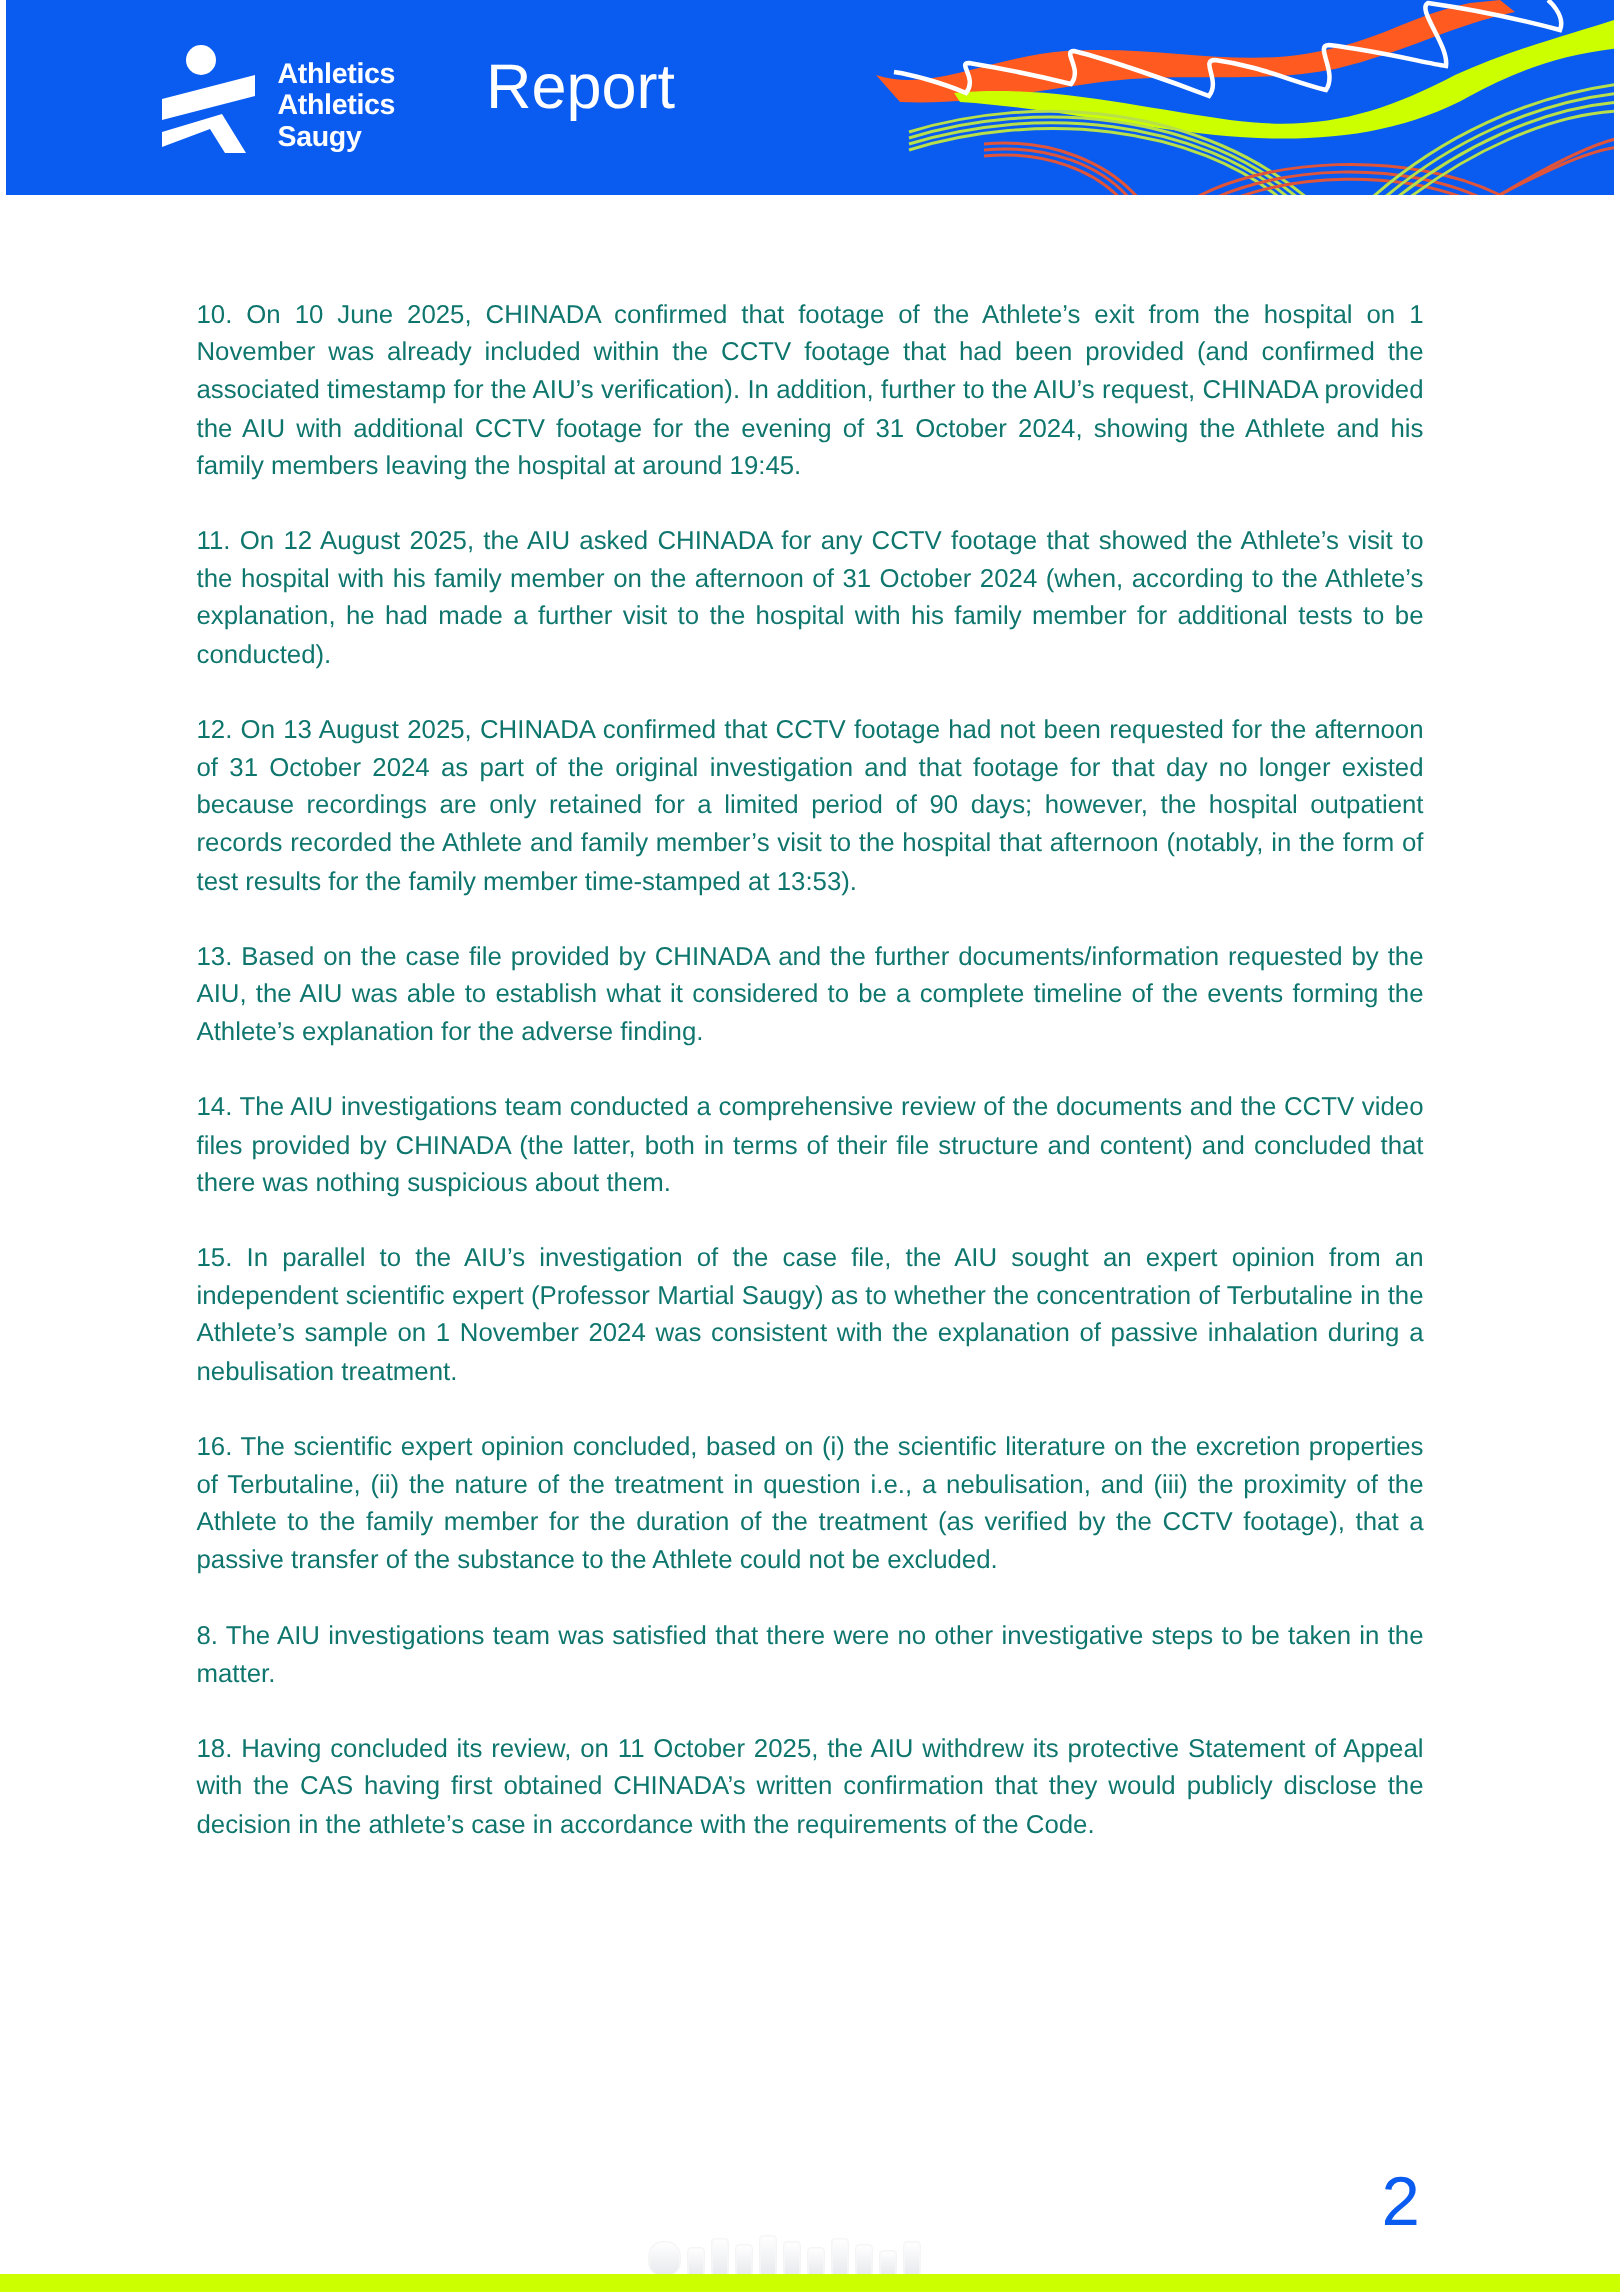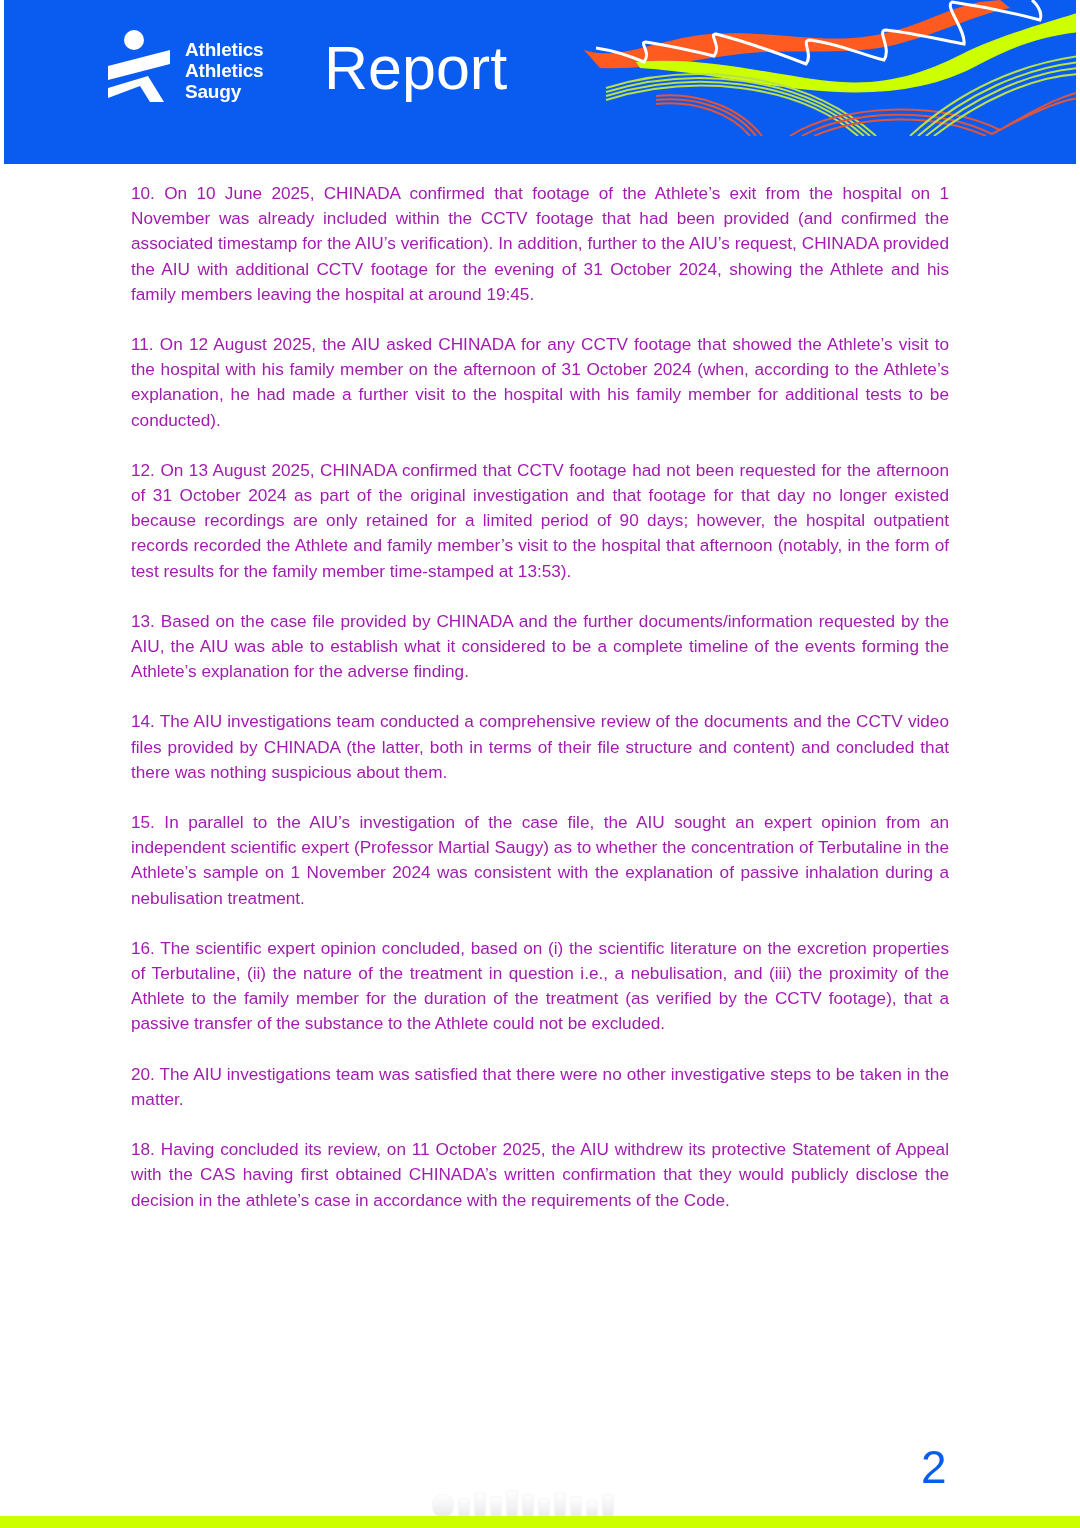--- a/index.html
+++ b/index.html
@@ -13,21 +13,21 @@
       position: relative;
       overflow: hidden;
       font-family: "Liberation Sans", "DejaVu Sans", sans-serif;
       color: #1a1a1a;
     }
     .header {
       position: absolute;
       left: 4px;
       top: 0;
       width: 1072px;
-      height: 164px;
+      height: 130px;
       background: #0a5cf0;
       overflow: hidden;
     }
     .logo-mark {
       position: absolute;
       left: 100px;
       top: 28px;
       width: 70px;
       height: 76px;
     }
@@ -38,23 +38,23 @@
       color: #ffffff;
       font-size: 19px;
       font-weight: bold;
       line-height: 21px;
       letter-spacing: -0.2px;
     }
     .logo-text div { white-space: nowrap; }
     .report-title {
       position: absolute;
       left: 320px;
-      top: 30px;
+      top: 20px;
       color: #ffffff;
-      font-size: 61px;
+      font-size: 42px;
       font-weight: normal;
       letter-spacing: 0px;
       line-height: 76px;
     }
     .decoration {
       position: absolute;
       left: 536px;
       top: 0;
       width: 540px;
       height: 136px;
@@ -62,22 +62,22 @@
     .content {
       position: absolute;
       left: 131px;
       top: 181px;
       width: 818px;
     }
     .para {
       font-size: 17.2px;
       line-height: 25.2px;
       text-align: justify;
-      margin: 0 0 25px 0;
-      color: #a21caf;
+      margin: 16px 0 25px 0;
+      color: #0f766e;
     }
     .page-number {
       position: absolute;
       left: 921px;
       top: 1437px;
       font-size: 46px;
       color: #0a5cf0;
       line-height: 60px;
     }
     .watermark {
@@ -153,21 +153,21 @@
 </div>
 
 <div class="content">
   <p class="para">10. On 10 June 2025, CHINADA confirmed that footage of the Athlete’s exit from the hospital on 1 November was already included within the CCTV footage that had been provided (and confirmed the associated timestamp for the AIU’s verification). In addition, further to the AIU’s request, CHINADA provided the AIU with additional CCTV footage for the evening of 31 October 2024, showing the Athlete and his family members leaving the hospital at around 19:45.</p>
   <p class="para">11. On 12 August 2025, the AIU asked CHINADA for any CCTV footage that showed the Athlete’s visit to the hospital with his family member on the afternoon of 31 October 2024 (when, according to the Athlete’s explanation, he had made a further visit to the hospital with his family member for additional tests to be conducted).</p>
   <p class="para">12. On 13 August 2025, CHINADA confirmed that CCTV footage had not been requested for the afternoon of 31 October 2024 as part of the original investigation and that footage for that day no longer existed because recordings are only retained for a limited period of 90 days; however, the hospital outpatient records recorded the Athlete and family member’s visit to the hospital that afternoon (notably, in the form of test results for the family member time-stamped at 13:53).</p>
   <p class="para">13. Based on the case file provided by CHINADA and the further documents/information requested by the AIU, the AIU was able to establish what it considered to be a complete timeline of the events forming the Athlete’s explanation for the adverse finding.</p>
   <p class="para">14. The AIU investigations team conducted a comprehensive review of the documents and the CCTV video files provided by CHINADA (the latter, both in terms of their file structure and content) and concluded that there was nothing suspicious about them.</p>
   <p class="para">15. In parallel to the AIU’s investigation of the case file, the AIU sought an expert opinion from an independent scientific expert (Professor Martial Saugy) as to whether the concentration of Terbutaline in the Athlete’s sample on 1 November 2024 was consistent with the explanation of passive inhalation during a nebulisation treatment.</p>
   <p class="para">16. The scientific expert opinion concluded, based on (i) the scientific literature on the excretion properties of Terbutaline, (ii) the nature of the treatment in question i.e., a nebulisation, and (iii) the proximity of the Athlete to the family member for the duration of the treatment (as verified by the CCTV footage), that a passive transfer of the substance to the Athlete could not be excluded.</p>
-  <p class="para">20. The AIU investigations team was satisfied that there were no other investigative steps to be taken in the matter.</p>
+  <p class="para">8. The AIU investigations team was satisfied that there were no other investigative steps to be taken in the matter.</p>
   <p class="para">18. Having concluded its review, on 11 October 2025, the AIU withdrew its protective Statement of Appeal with the CAS having first obtained CHINADA’s written confirmation that they would publicly disclose the decision in the athlete’s case in accordance with the requirements of the Code.</p>
 </div>
 
 <div class="page-number">2</div>
 
 <div class="watermark">
   <span style="height:22px;width:20px;border-radius:10px;"></span>
   <span style="height:18px;"></span>
   <span style="height:24px;"></span>
   <span style="height:20px;"></span>

